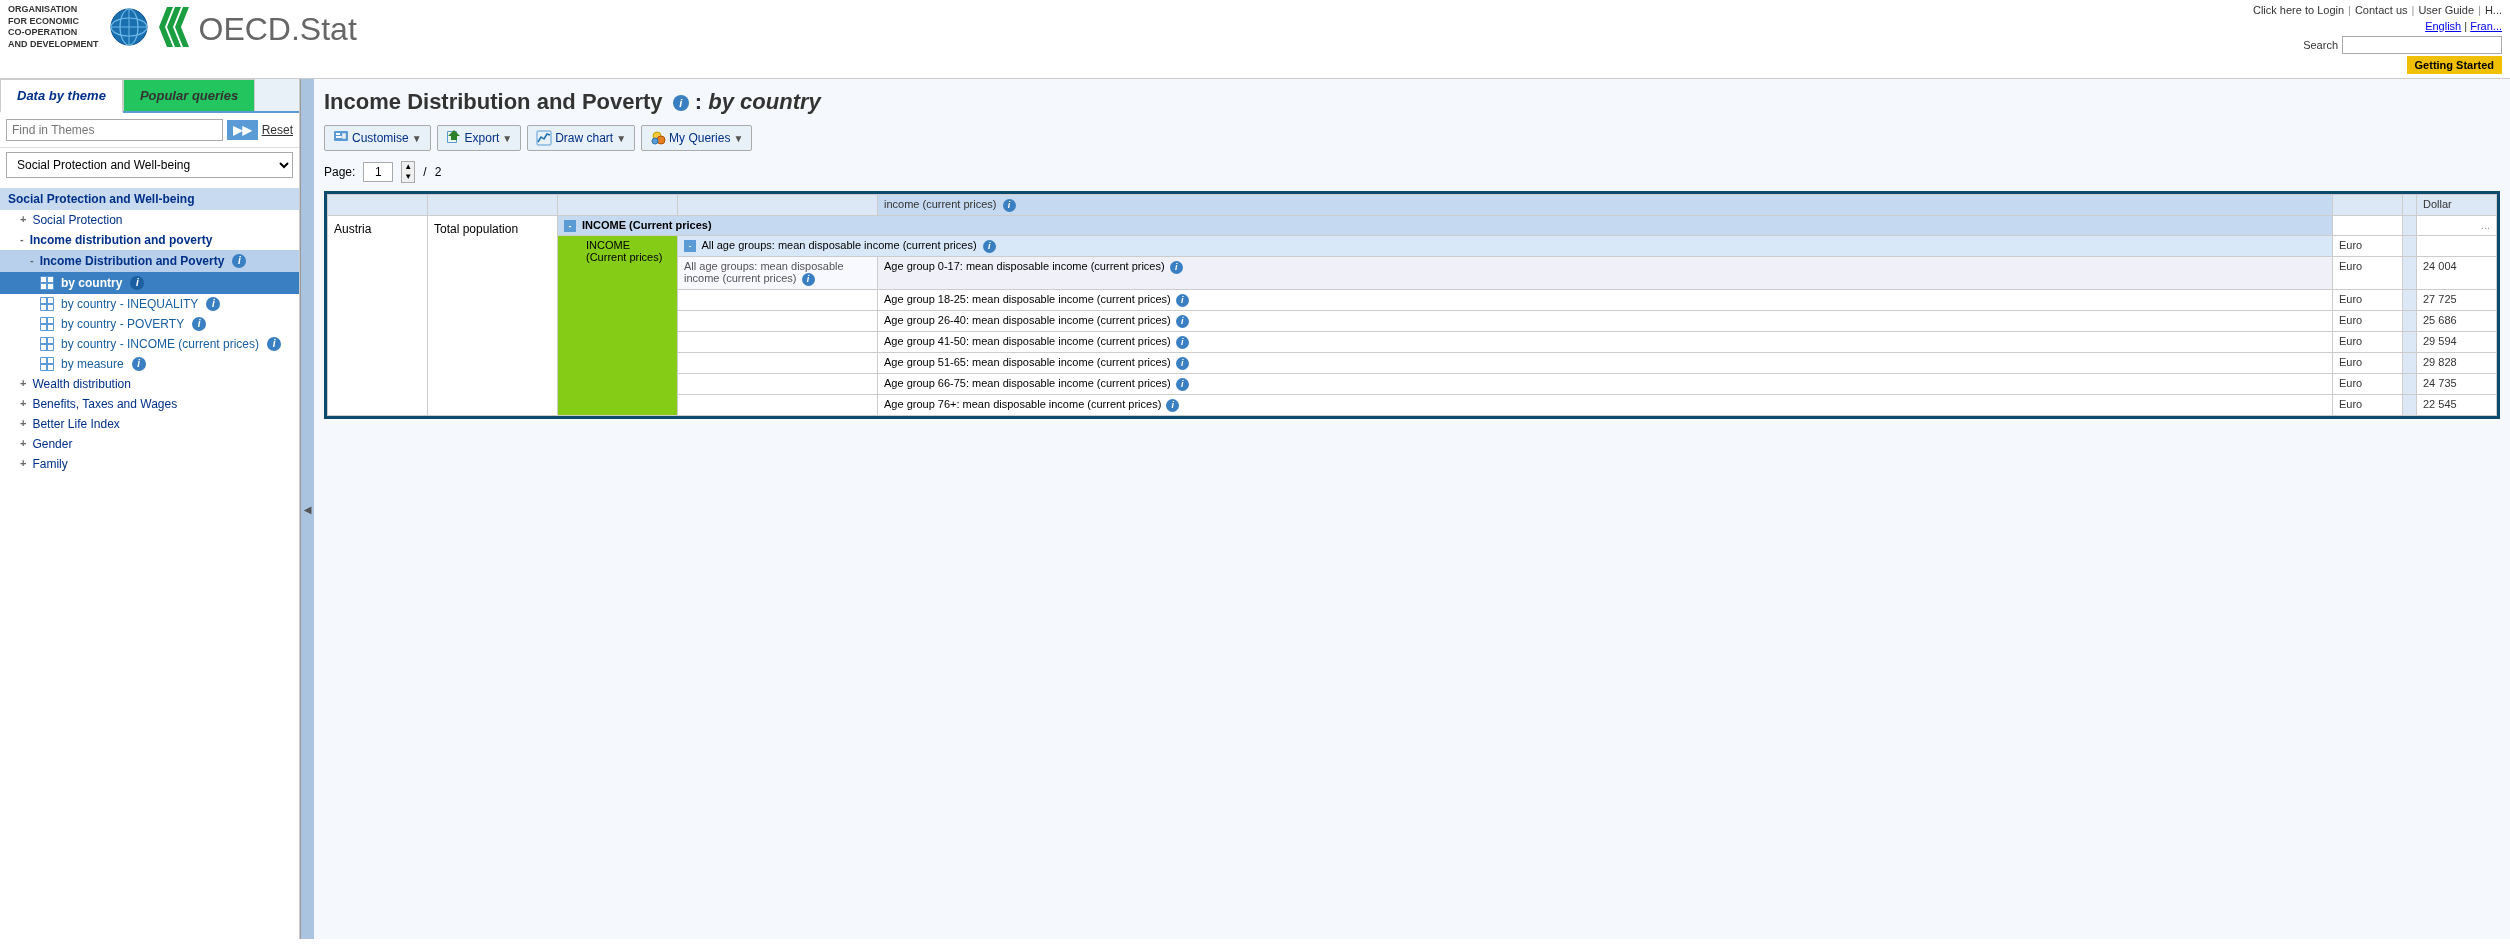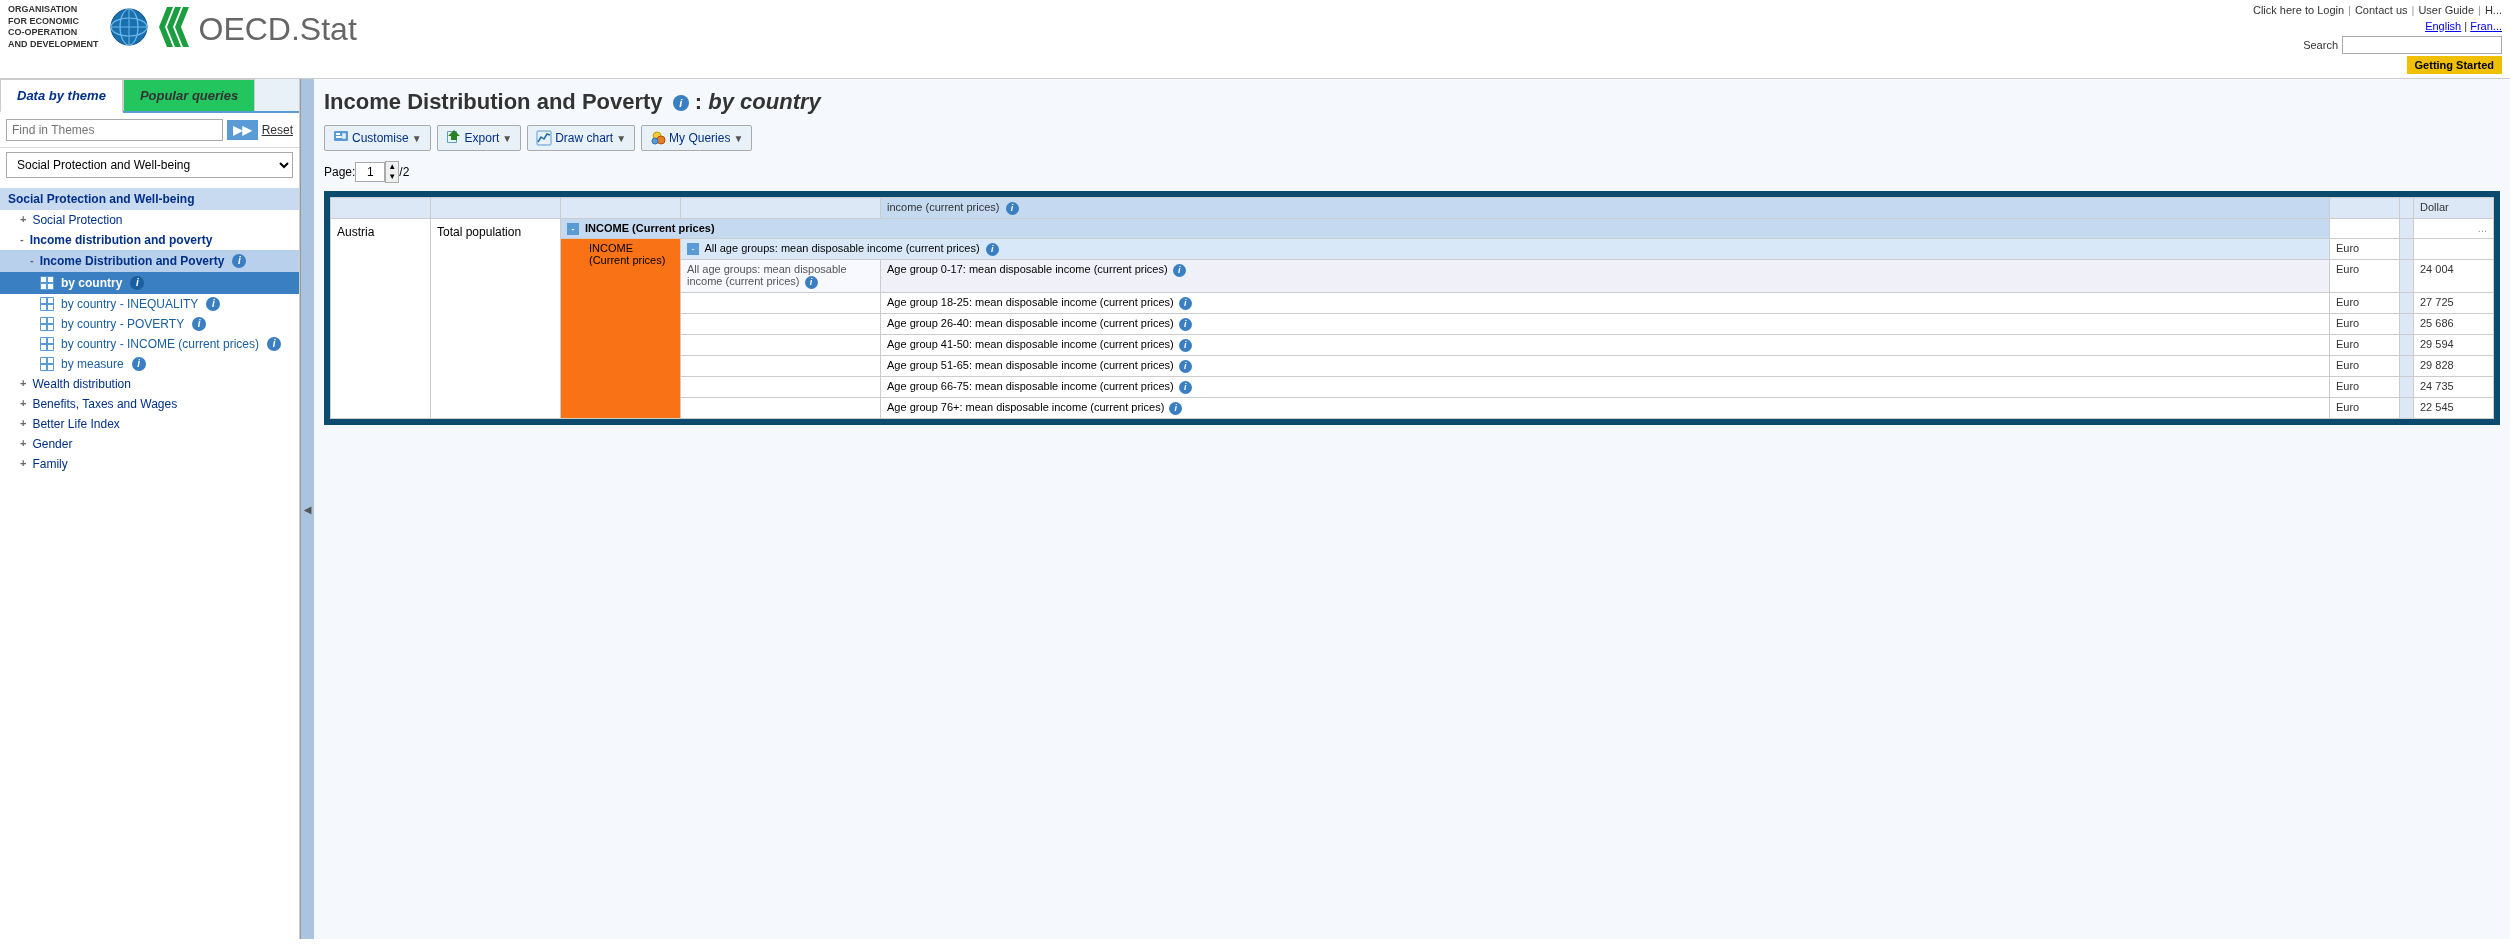--- a/index.html
+++ b/index.html
@@ -220,21 +220,21 @@
       cursor: pointer;
       font-size: 12px;
       color: #003087;
       border-radius: 2px;
     }
     .toolbar-btn .dropdown-arrow { font-size: 10px; color: #555; }
 
     .page-nav {
       display: flex;
       align-items: center;
-      gap: 0;
+      gap: 8px;
       margin-bottom: 8px;
       font-size: 12px;
     }
     .page-num-input {
       border: 1px solid #aaa;
       width: 30px;
       text-align: center;
       padding: 2px;
       font-size: 12px;
     }
@@ -247,21 +247,21 @@
       font-size: 8px;
       cursor: pointer;
       padding: 0 2px;
       line-height: 10px;
       background: #f0f0f0;
     }
 
     
     .data-table-wrap {
       background: #fff;
-      border: 6px solid #0c4a6e;
+      border: 3px solid #0c4a6e;
       overflow: auto;
     }
     .data-table {
       border-collapse: collapse;
       width: 100%;
       font-size: 11px;
     }
     .data-table th, .data-table td {
       border: 1px solid #ccc;
       padding: 3px 6px;
@@ -594,21 +594,21 @@
             <td colspan="3" style="background:#c5d9f1; font-weight:bold;">
               <span class="collapse-icon">-</span>
               <span>INCOME (Current prices)</span>
             </td>
             <td></td>
             <td style="background:#dce8f5;"></td>
             <td class="dots-cell">...</td>
           </tr>
 
           <tr>
-            <td rowspan="8" style="font-size:11px; vertical-align:top; background:#f97316;padding-left:28px;">
+            <td rowspan="8" style="font-size:11px; vertical-align:top; background:#84cc16;padding-left:28px;">
               INCOME<br>(Current prices)
             </td>
             <td colspan="2" style="background:#d8e8f8;">
               <span class="collapse-icon">-</span>
               <span>All age groups: mean disposable income (current prices)</span>
               <span style="display:inline-block; width:13px; height:13px; background:#3a7fc1; color:#fff; border-radius:50%; font-size:9px; text-align:center; line-height:13px; font-style:italic; font-weight:bold; margin-left:3px;">i</span>
             </td>
             <td class="unit-cell">Euro</td>
             <td style="background:#dce8f5;"></td>
             <td class="value-cell"></td>

